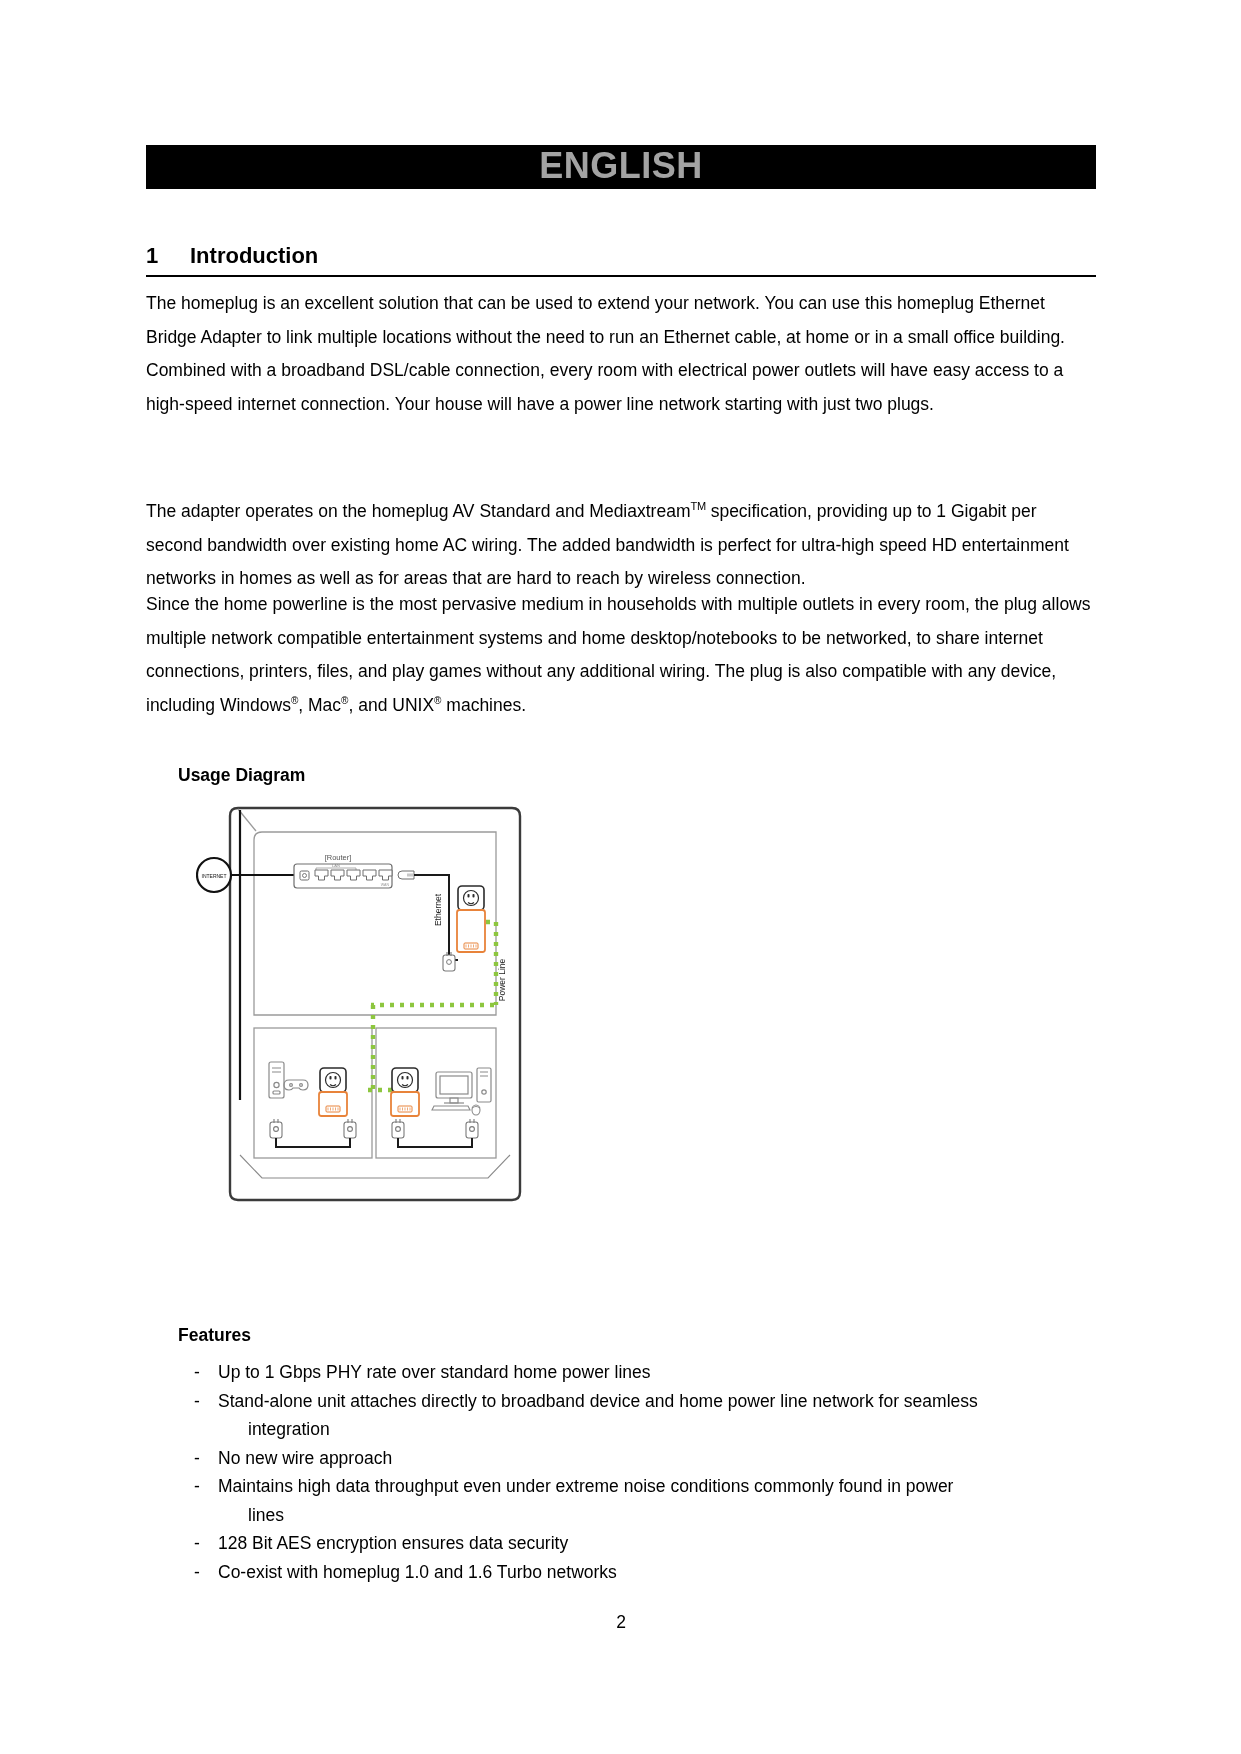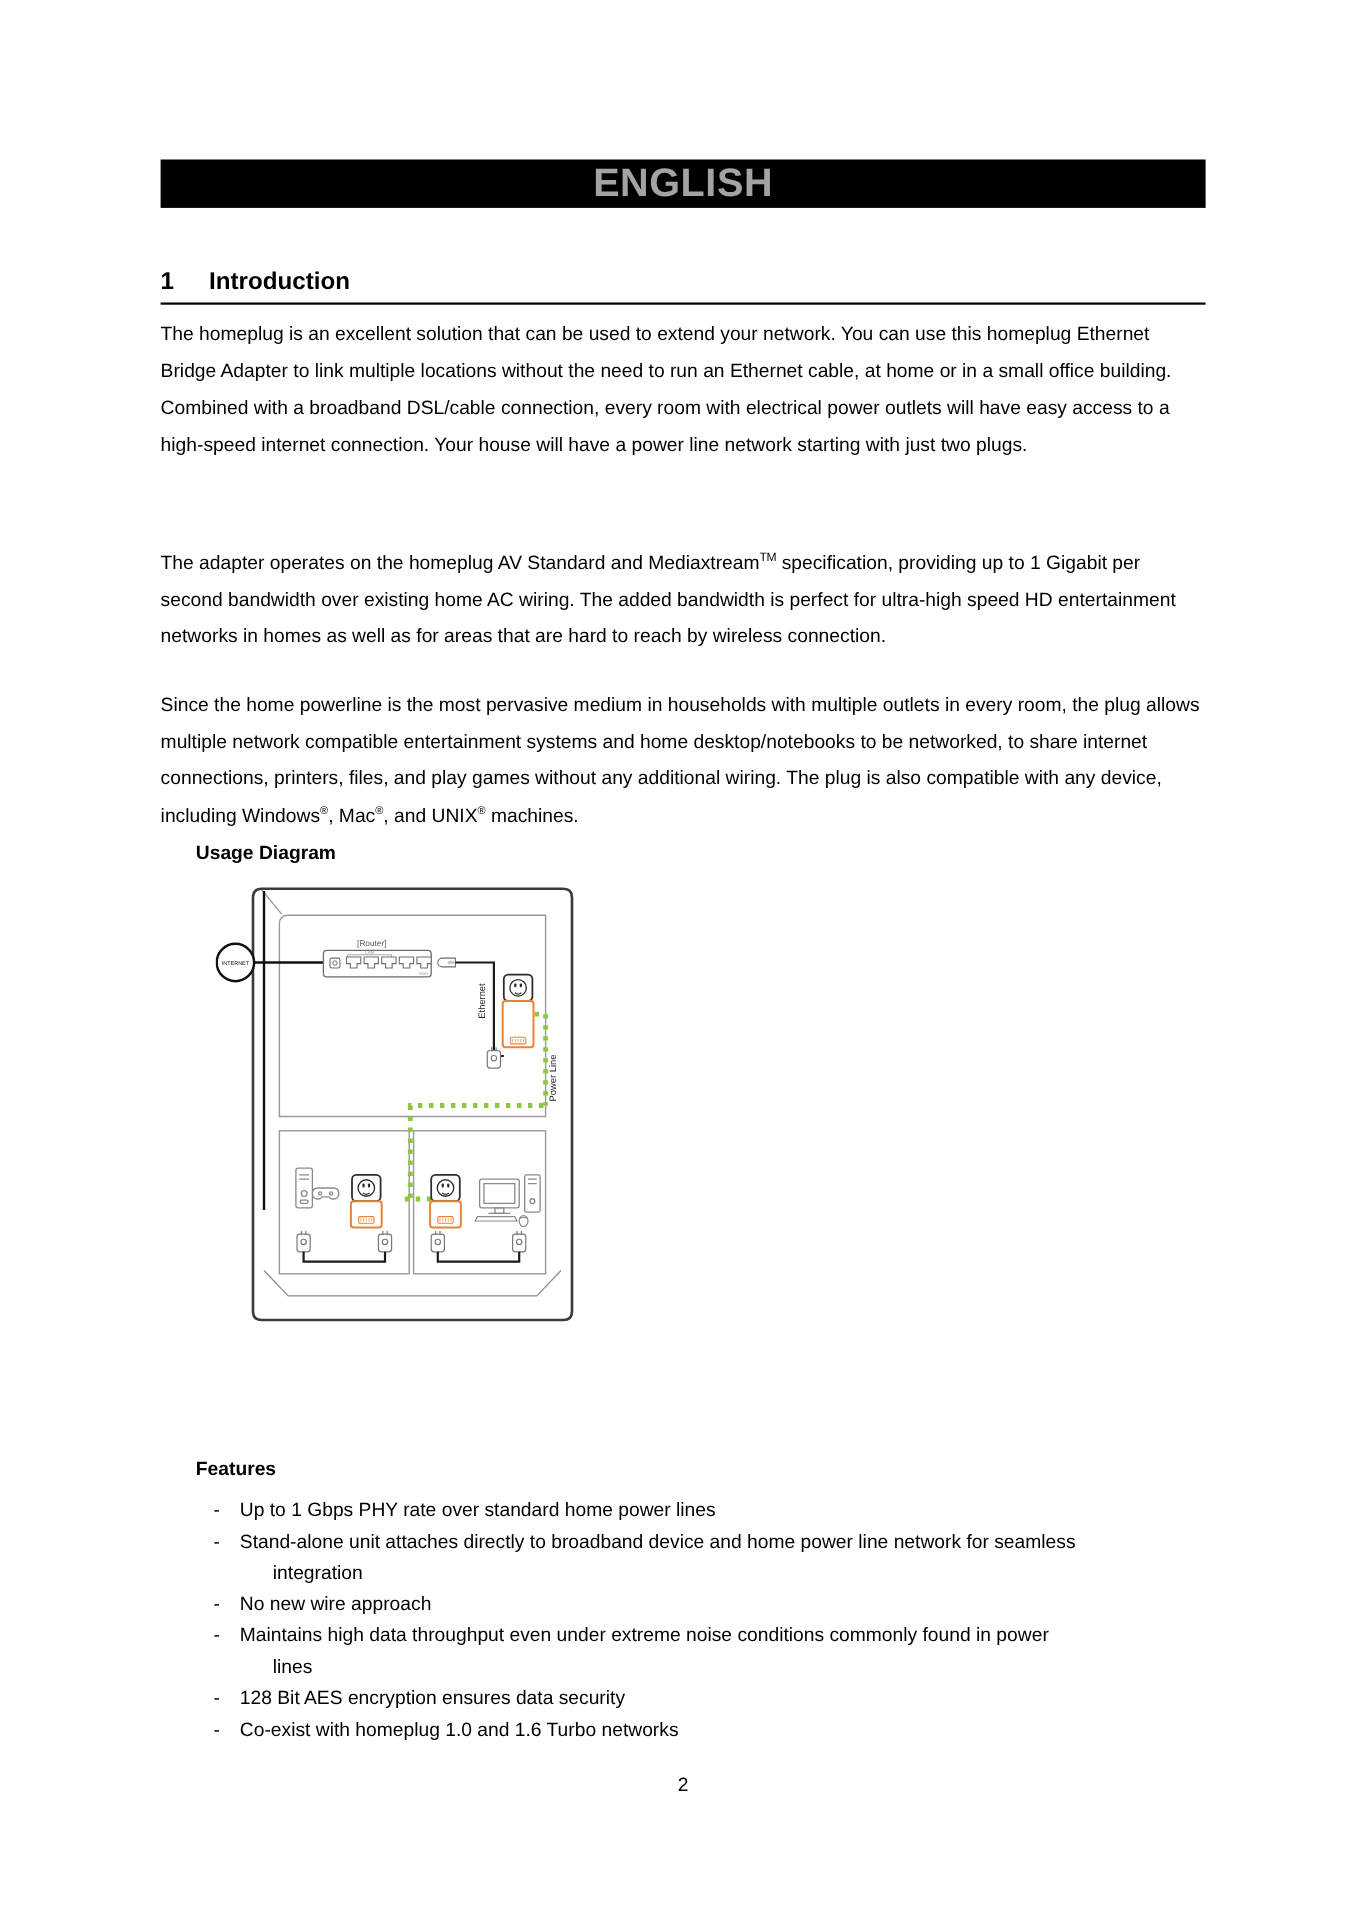--- a/index.html
+++ b/index.html
@@ -74,21 +74,21 @@
   .para {
     position: absolute;
     left: 0px;
     width: 950px;
     font-size: 17.5px;
     line-height: 33.5px;
     text-align: left;
   }
   .p1 { top: 287px; }
   .p2 { top: 455px; margin-top: 40px; }
-  .p3 { top: 624px; }
+  .p3 { top: 588px; }
 
   sup.reg {
     font-size: 10px;
     vertical-align: super;
     line-height: 0;
   }
   sup.tm {
     font-size: 11px;
     vertical-align: super;
     line-height: 0;

